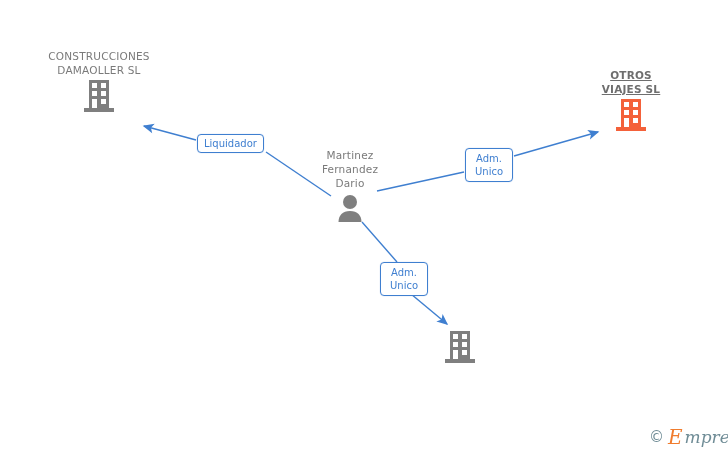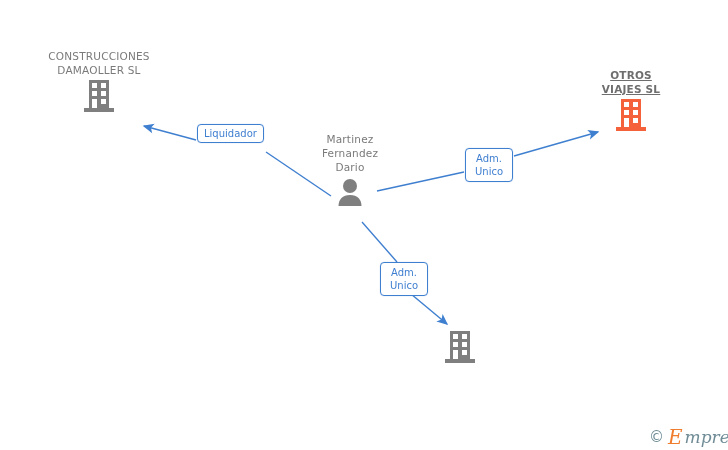--- a/index.html
+++ b/index.html
@@ -170,33 +170,33 @@
         <rect x="8" y="4" width="5" height="5" fill="#ffffff"></rect>
         <rect x="17" y="4" width="5" height="5" fill="#ffffff"></rect>
         <rect x="8" y="12" width="5" height="5" fill="#ffffff"></rect>
         <rect x="17" y="12" width="5" height="5" fill="#ffffff"></rect>
         <rect x="17" y="20" width="5" height="5" fill="#ffffff"></rect>
         <rect x="8" y="20" width="5" height="9" fill="#ffffff"></rect>
       </svg>
     </span>
   </div>
 
-  <div class="node above" style="left:290px; top:132px; width:120px;">
+  <div class="node above" style="left:290px; top:148px; width:120px;">
     <div class="node-label">Martinez
 Fernandez
 Dario</div>
     <span class="node-icon">
       <svg width="32" height="32" viewBox="0 0 32 32" xmlns="http://www.w3.org/2000/svg">
         <circle cx="16" cy="10" r="7" fill="#7f7f7f"></circle>
         <path d="M16 19 C8.5 19 4.5 23.5 4.5 30 L27.5 30 C27.5 23.5 23.5 19 16 19 Z" fill="#7f7f7f"></path>
       </svg>
     </span>
   </div>
 
-  <div class="rel-chip" style="left:197px; top:124px;">Liquidador</div>
+  <div class="rel-chip" style="left:197px; top:134px;">Liquidador</div>
 
   <div class="rel-chip two-line" style="left:465px; top:148px; width:48px;">Adm.
 Unico</div>
 
   <div class="rel-chip two-line" style="left:380px; top:262px; width:48px;">Adm.
 Unico</div>
 
   <div id="watermark" style="left:649px; top:427px;">
     <span class="wm-c">©</span>
     <span class="wm-e">E</span>

